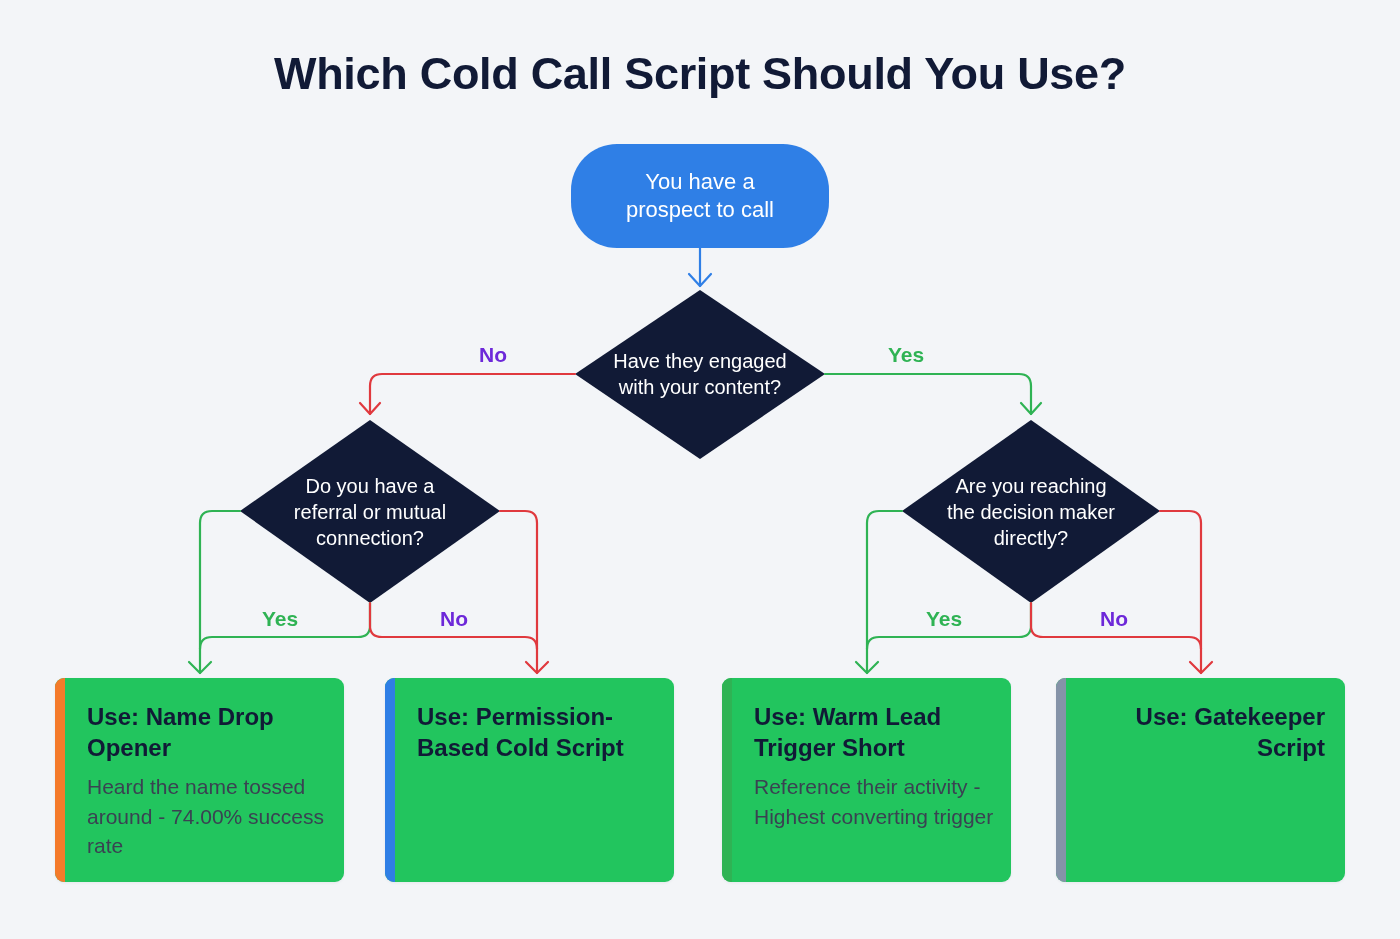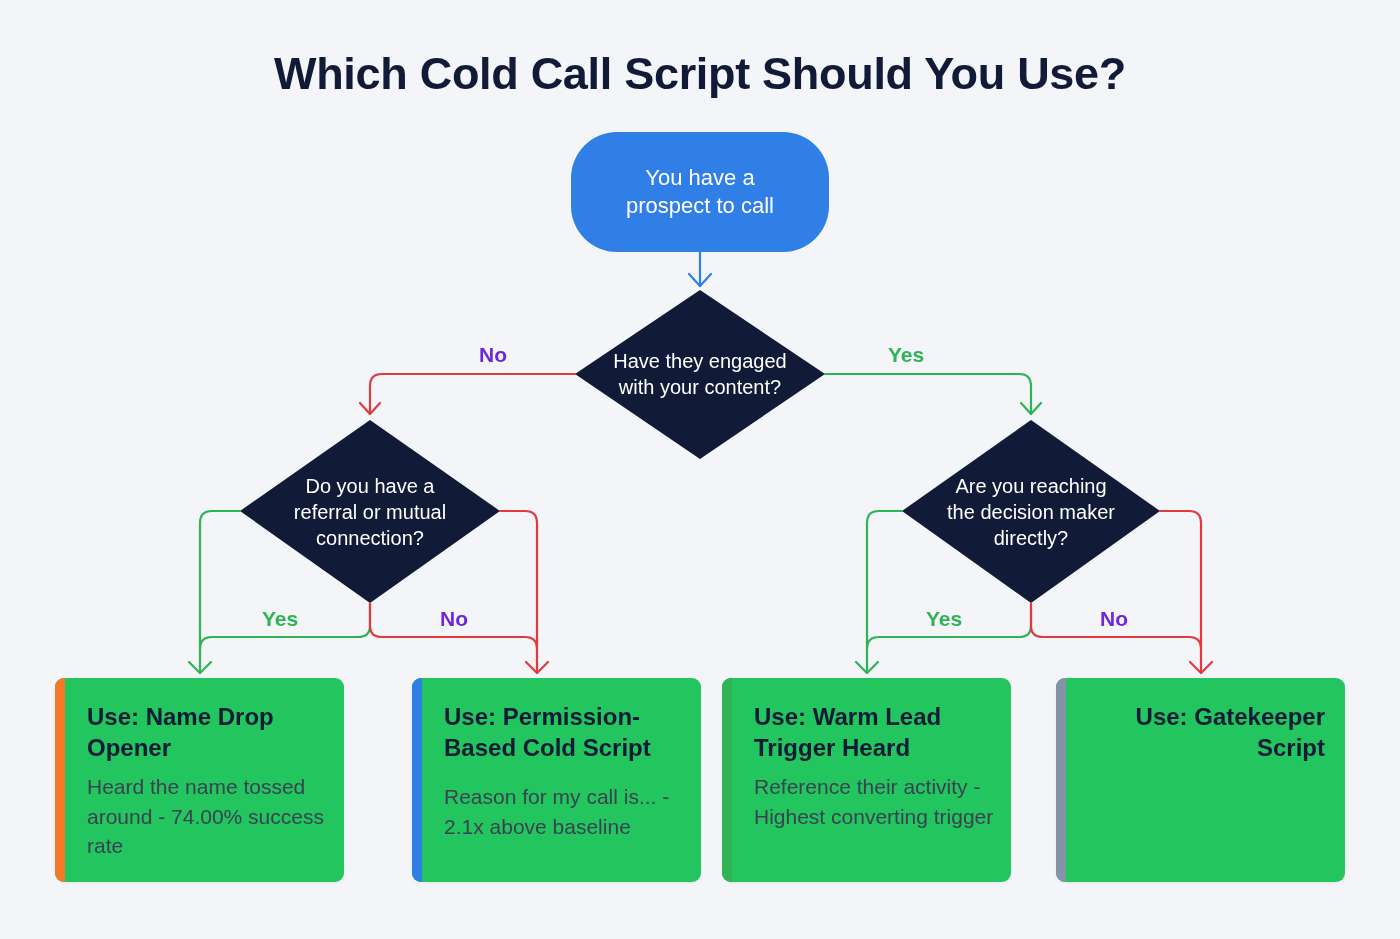--- a/index.html
+++ b/index.html
@@ -19,21 +19,21 @@
     font-weight: 700;
     color: #111a36;
     letter-spacing: -0.3px;
   }
   svg.connectors {
     position: absolute; left: 0; top: 0;
     width: 1400px; height: 939px;
   }
   .start {
     position: absolute;
-    left: 571px; top: 132px; width: 258px; height: 120px;
+    left: 571px; top: 144px; width: 258px; height: 104px;
     background: #2f7fe6;
     border-radius: 46px;
     display: flex; align-items: center; justify-content: center;
     text-align: center;
     color: #ffffff;
     font-size: 22px;
     line-height: 28px;
     padding: 0 40px;
   }
   .diamond-text {
@@ -143,28 +143,27 @@
 <div class="edge-label no" style="left:440px; top:607px;">No</div>
 <div class="edge-label yes" style="left:926px; top:607px;">Yes</div>
 <div class="edge-label no" style="left:1100px; top:607px;">No</div>
 
 <div class="card" style="left:55px;">
   <div class="accent" style="background:#f47a2a;"></div>
   <div class="card-title">Use: Name Drop Opener</div>
   <div class="card-desc" style="top:94px;">Heard the name tossed around - 74.00% success rate</div>
 </div>
 
-<div class="card" style="left:412px;">
+<div class="card" style="left:385px;">
   <div class="accent" style="background:#2f7fe6;"></div>
   <div class="card-title">Use: Permission-Based Cold Script</div>
-  <div class="card-desc" style="top:104px;">Reason for my call is... - 2.1x above baseline</div>
 </div>
 
 <div class="card" style="left:722px;">
   <div class="accent" style="background:#2fb354;"></div>
-  <div class="card-title">Use: Warm Lead Trigger Heard</div>
+  <div class="card-title">Use: Warm Lead Trigger Short</div>
   <div class="card-desc" style="top:94px;">Reference their activity - Highest converting trigger</div>
 </div>
 
 <div class="card" style="left:1056px;text-align:right;">
   <div class="accent" style="background:#8593a8;"></div>
   <div class="card-title">Use: Gatekeeper Script</div>
 </div>
 
 </body></html>

